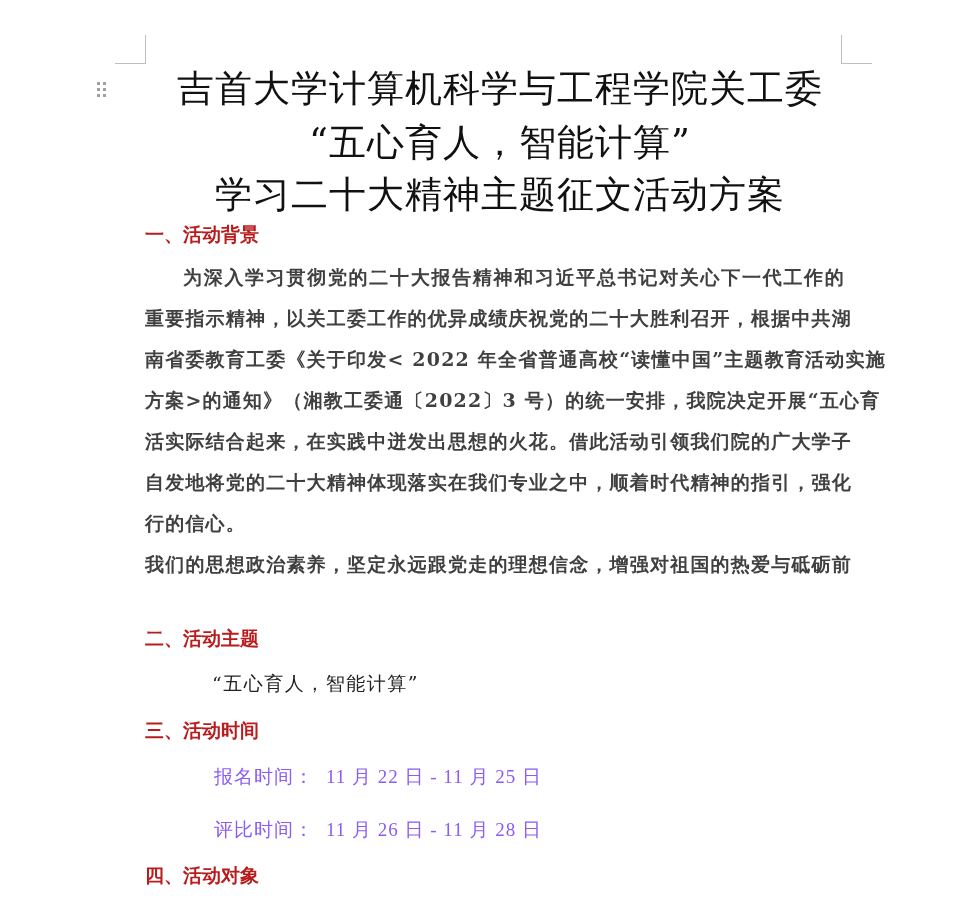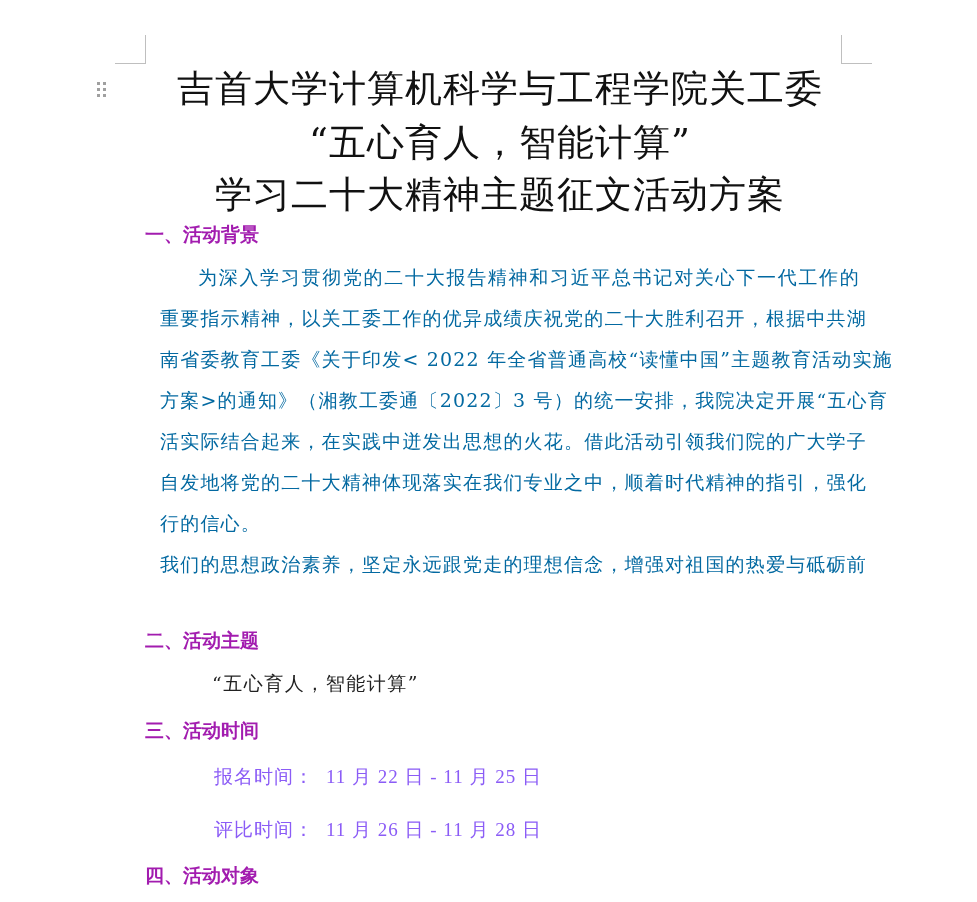--- a/index.html
+++ b/index.html
@@ -28,26 +28,26 @@
   .title {
     position: absolute; left: 145px; width: 710px; text-align: center;
     font-size: 37px; font-weight: normal; color: #111;
     letter-spacing: 1px; white-space: nowrap; line-height: 1;
   }
   .t1 { top: 70px; }
   .t2 { top: 124px; }
   .t3 { top: 176px; text-align: center; }
   .heading {
     position: absolute; left: 145px; font-size: 19px; font-weight: bold;
-    color: #a21caf; white-space: nowrap; line-height: 1;
+    color: #b91c1c; white-space: nowrap; line-height: 1;
   }
   .para {
-    position: absolute; left: 160px; width: 700px;
-    font-size: 19px; line-height: 41px; color: #0369a1;
-    text-align: justify; text-justify: inter-ideograph; letter-spacing: 1.2px;
+    position: absolute; left: 145px; width: 700px;
+    font-size: 19px; line-height: 41px; color: #404040;
+    text-align: justify; text-justify: inter-ideograph; letter-spacing: 1.2px; font-weight: bold;
   }
   .para .line { display: block; white-space: nowrap; text-align-last: justify; text-align: justify; }
   .para .line.last { text-align-last: left; }
   .para .line.indent { padding-left: 38px; }
   .theme {
     position: absolute; left: 212px; top: 674px; font-size: 19px; color: #222;
     letter-spacing: 1.5px; white-space: nowrap; line-height: 1;
   }
   .time-row {
     position: absolute; left: 214px; font-size: 19px; color: #8b5cf6;
@@ -82,21 +82,21 @@
     <span class="line indent">为深入学习贯彻党的二十大报告精神和习近平总书记对关心下一代工作的</span>
     <span class="line">重要指示精神，以关工委工作的优异成绩庆祝党的二十大胜利召开，根据中共湖</span>
     <span class="line">南省委教育工委《关于印发&lt; 2022 年全省普通高校“读懂中国”主题教育活动实施</span>
     <span class="line">方案&gt;的通知》（湘教工委通〔2022〕3 号）的统一安排，我院决定开展“五心育</span>
     <span class="line">活实际结合起来，在实践中迸发出思想的火花。借此活动引领我们院的广大学子</span>
     <span class="line">自发地将党的二十大精神体现落实在我们专业之中，顺着时代精神的指引，强化</span>
     <span class="line last">行的信心。</span>
     <span class="line">我们的思想政治素养，坚定永远跟党走的理想信念，增强对祖国的热爱与砥砺前</span>
   </div>
 
-  <div class="heading" style="top:631px;">二、活动主题</div>
+  <div class="heading" style="top:631px;font-family:Liberation Mono, monospace;">二、活动主题</div>
   <div class="theme">“五心育人，智能计算”</div>
 
   <div class="heading" style="top:721px;">三、活动时间</div>
 
   <div class="time-row" style="top:767px;">
     <span class="label">报名时间：</span><span class="val">11 月 22 日  - 11 月 25 日</span>
   </div>
   <div class="time-row" style="top:820px;">
     <span class="label">评比时间：</span><span class="val">11 月 26 日  - 11 月 28 日</span>
   </div>

